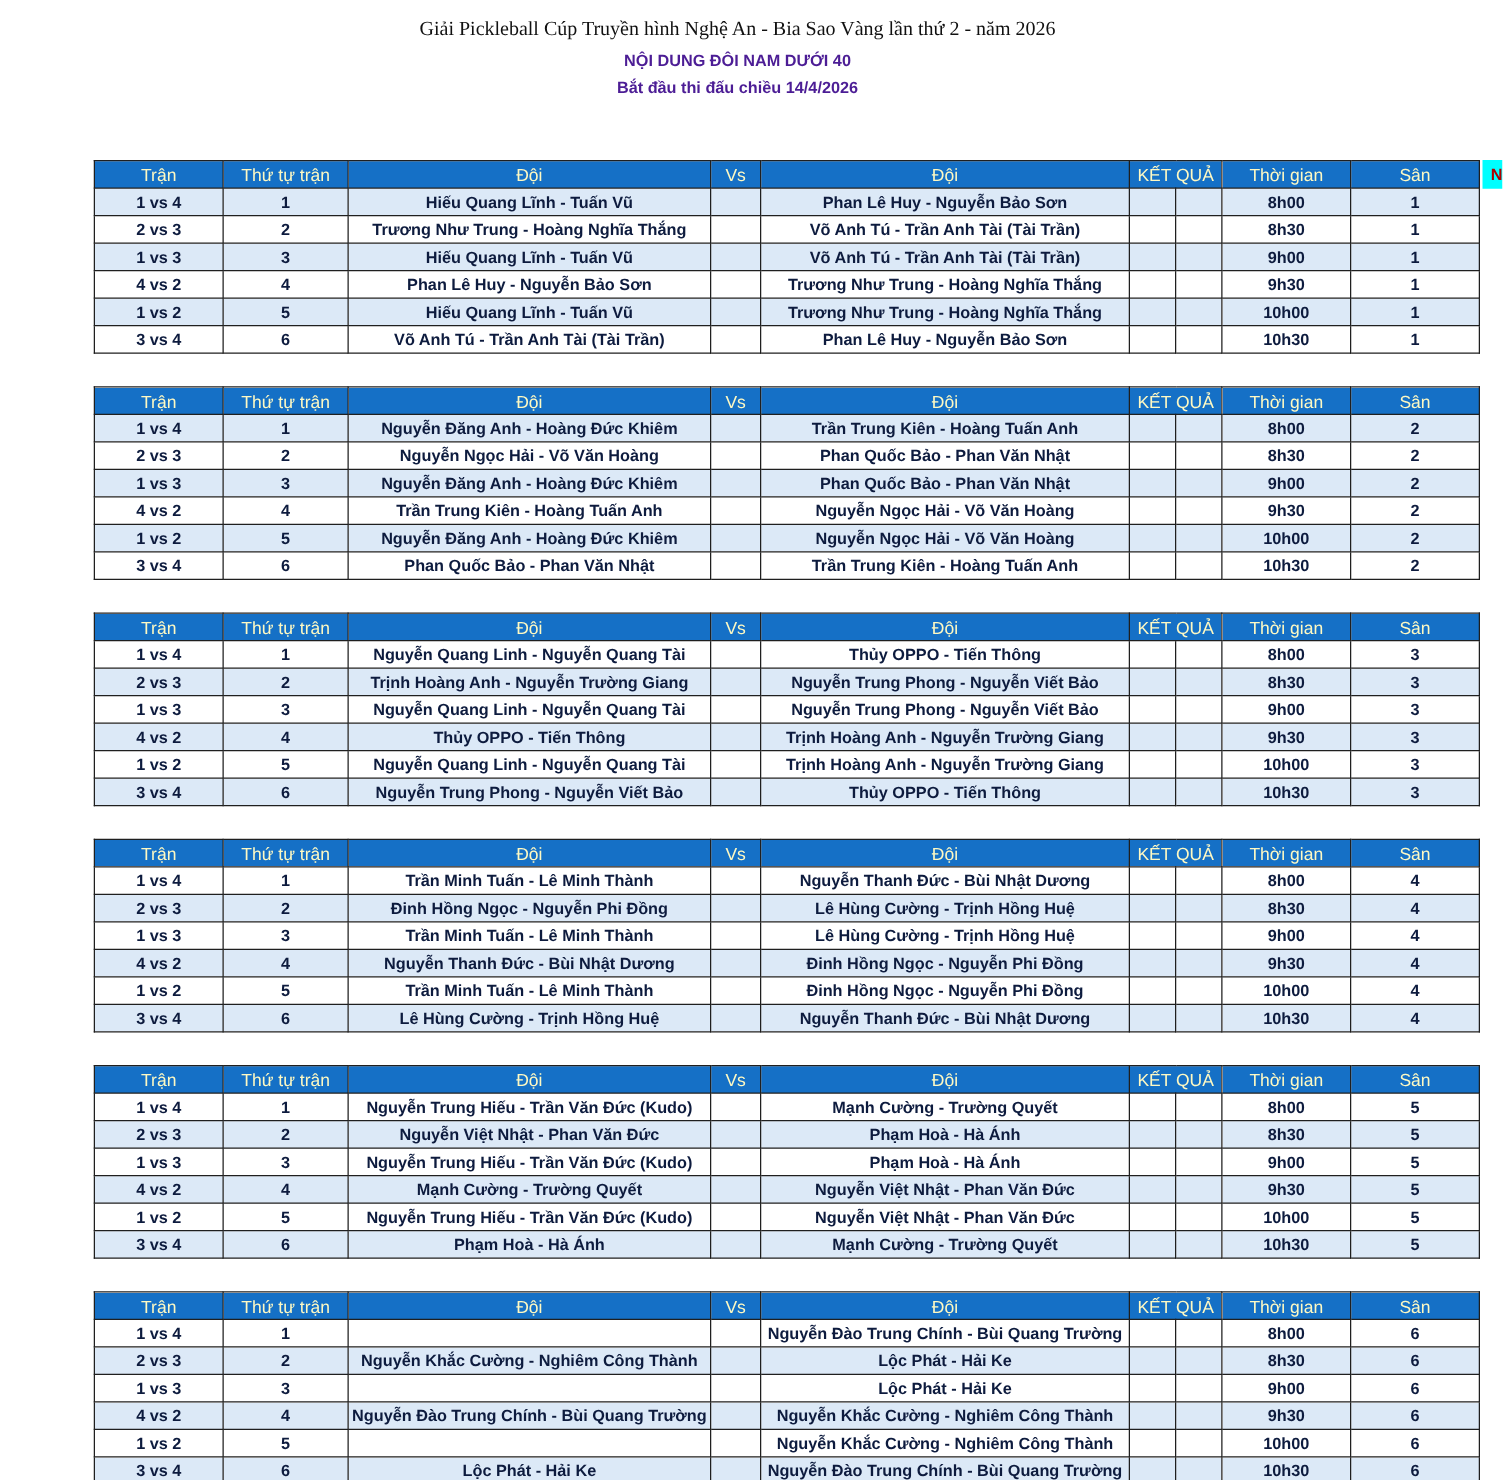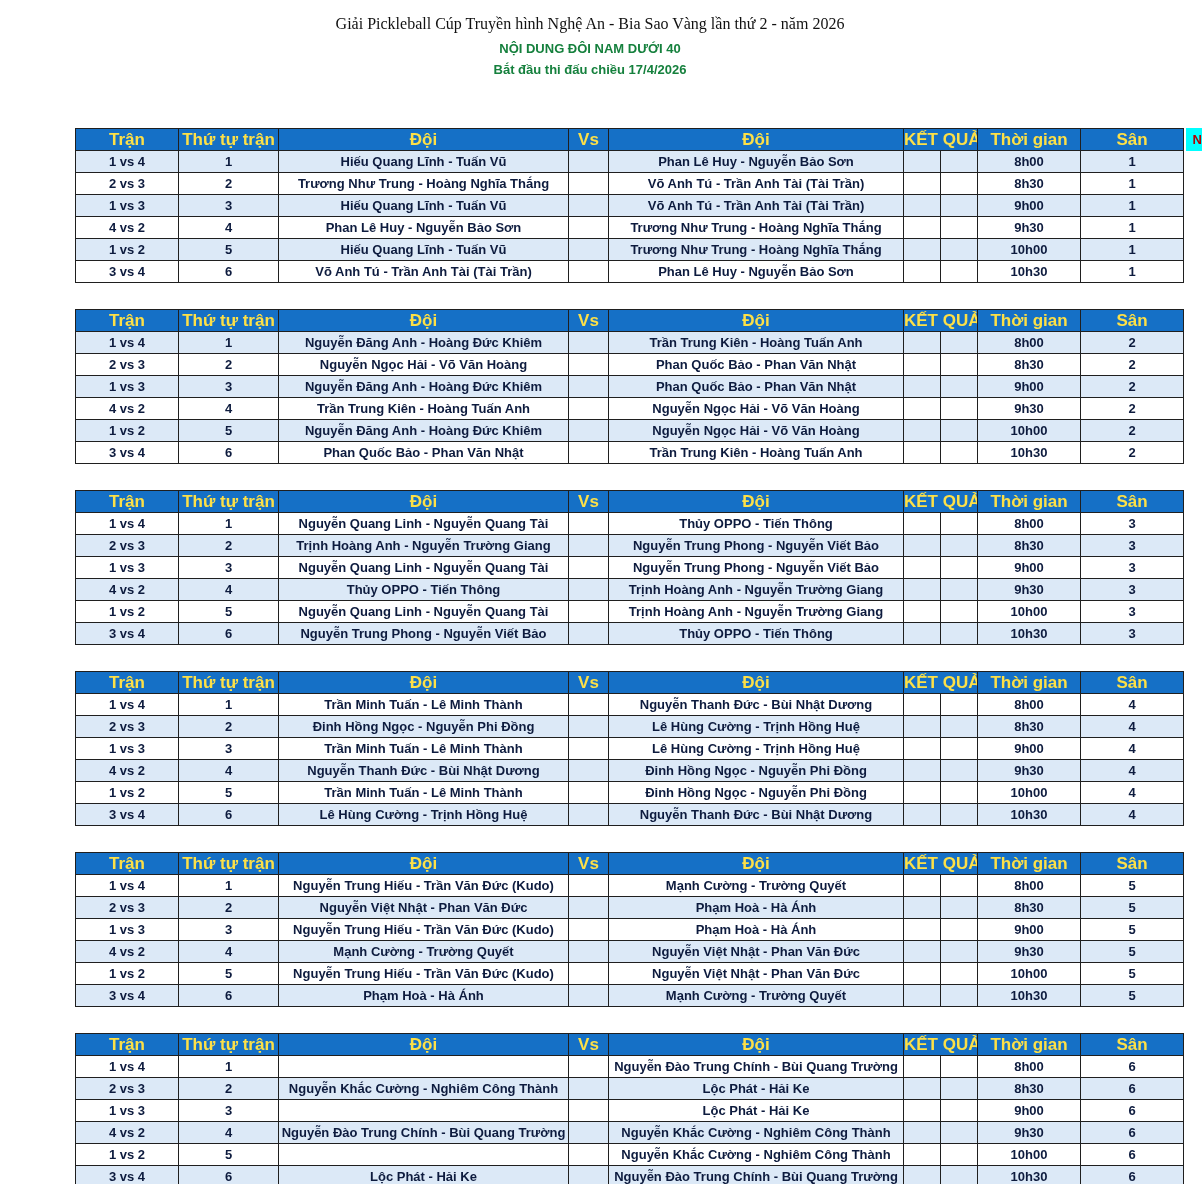--- a/index.html
+++ b/index.html
@@ -9,55 +9,55 @@
     background:#ffffff;
     font-family:"Liberation Sans", sans-serif;
     overflow:hidden;
   }
   .titles { position:absolute; top:15px; left:0; width:1180px; text-align:center; }
   .title-main {
     font-family:"Liberation Serif", serif;
     font-size:16px; color:#111111; margin-bottom:5px;
   }
   .title-sub {
-    font-size:13px; font-weight:bold; color:#15803d; line-height:21px;
+    font-size:13px; font-weight:bold; color:#4c1d95; line-height:21px;
   }
   .tables { position:absolute; top:128px; left:75px; width:1108px; }
   table.sched {
     border-collapse:collapse; table-layout:fixed;
     width:1108px; margin-bottom:26px;
     font-size:13px; font-weight:bold;
   }
   table.sched td, table.sched th {
     border:1px solid #1f1f1f;
     height:21px; padding:0; overflow:hidden; white-space:nowrap;
     color:#0d1b3e; text-align:center; vertical-align:middle;
   }
   table.sched th {
-    background:#1570c6; color:#fde047; font-weight:bold; font-size:17px;
+    background:#1570c6; color:#fef9c3; font-weight:normal; font-size:14px;
   }
   td.team { text-align:left; padding-left:5px; }
   td.vs { border-top:none; border-bottom:none; }
   tr.shaded td { background:#dce9f7; }
   .corner-note {
     position:absolute; top:128px; left:1186px; width:16px; height:23px;
     background:#00ffff; overflow:hidden;
     color:#b00000; font-weight:bold; font-size:13px; line-height:23px;
     text-align:right; padding-right:1px;
   }
 </style>
 </head>
 <body>
 
 <div class="page">
 
   <div class="titles">
     <div class="title-main">Giải Pickleball Cúp Truyền hình Nghệ An - Bia Sao Vàng lần thứ 2 - năm 2026</div>
     <div class="title-sub">NỘI DUNG ĐÔI NAM DƯỚI 40</div>
-    <div class="title-sub">Bắt đầu thi đấu chiều 17/4/2026</div>
+    <div class="title-sub">Bắt đầu thi đấu chiều 14/4/2026</div>
   </div>
 
   <div class="tables" id="tables-root">
   <table class="sched">
     <colgroup>
       <col style="width:103px">
           <col style="width:100px">
           <col style="width:290px">
       <col style="width:40px">
           <col style="width:295px">

